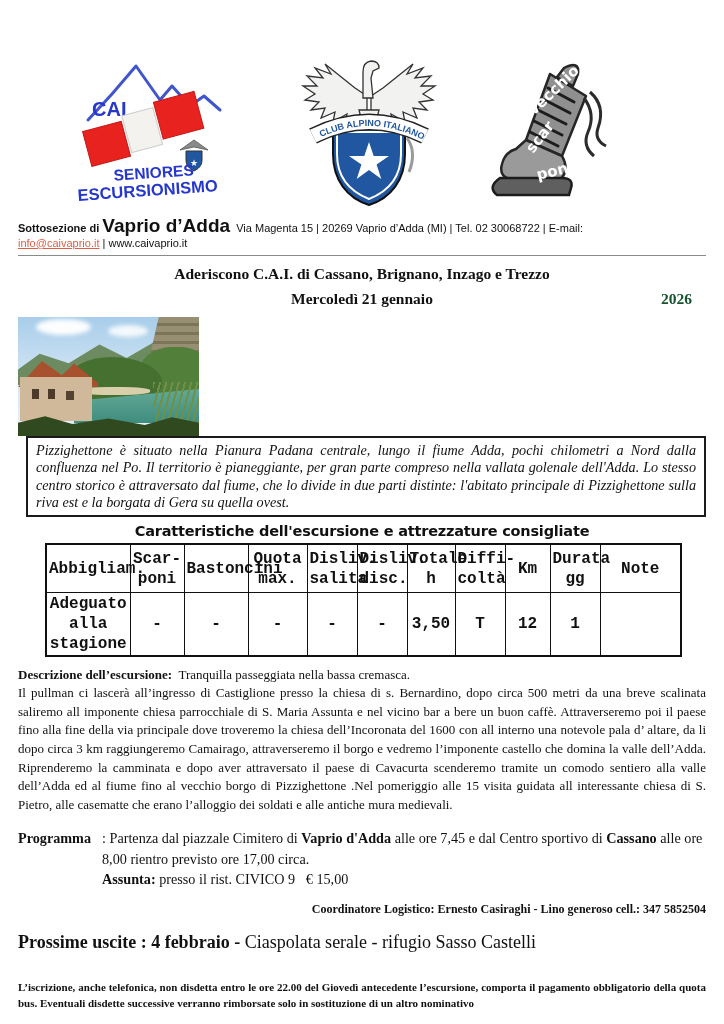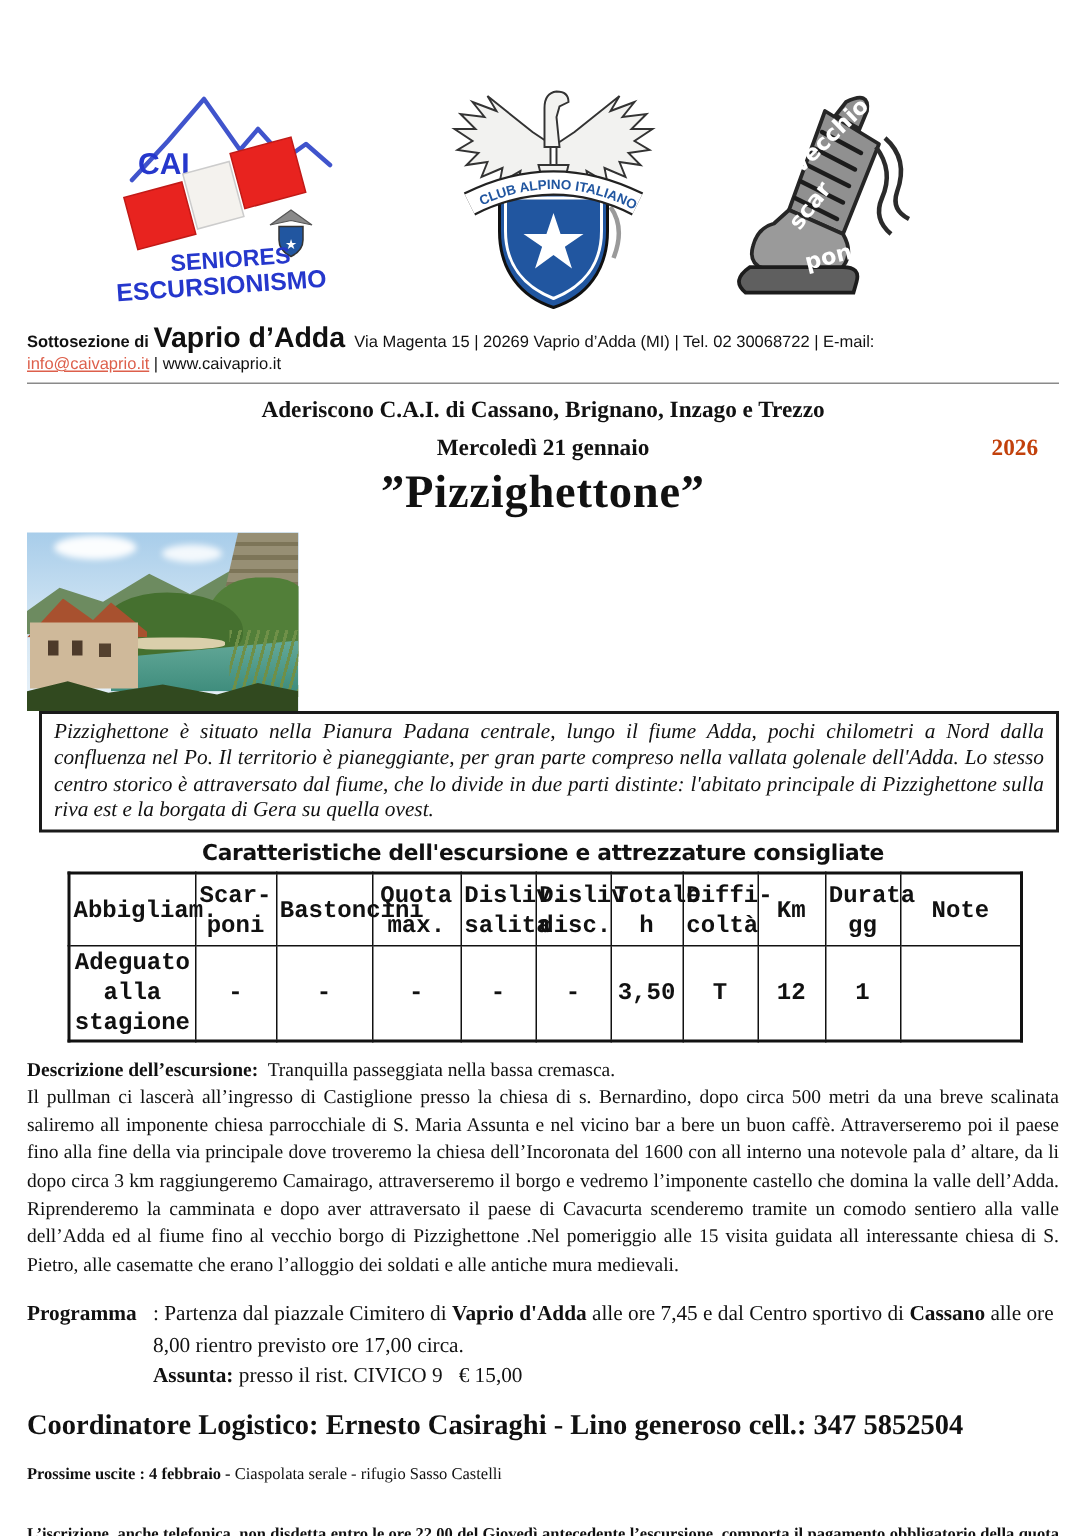--- a/index.html
+++ b/index.html
@@ -25,21 +25,21 @@
   }
   .address .b-sm { font-weight: bold; }
   .address .b-lg { font-weight: bold; font-size: 19px; }
   .address a { color: #dd5f4b; text-decoration: underline; }
   .rule { border: none; border-top: 1.3px solid #8a8a8a; margin-top: 6px; }
 
   
   .adherents { text-align: center; font-weight: bold; font-size: 15.5px; margin-top: 9px; }
   .date-row { position: relative; text-align: center; margin-top: 7px; }
   .date-row .date { font-weight: bold; font-size: 15.5px; }
-  .date-row .year { position: absolute; right: 14px; top: 0; font-weight: bold; font-size: 15.5px; color: #c2410c; }
+  .date-row .year { position: absolute; right: 14px; top: 0; font-weight: bold; font-size: 15.5px; color: #14532d; }
   .main-title { text-align: center; font-weight: bold; font-size: 31px; margin-top: 2px; letter-spacing: .5px; }
 
   
   .intro-row { display: flex; margin-top: 9px; flex-direction: column; }
   .photo { position: relative; width: 181px; height: 119px; overflow: hidden; flex: none; background: linear-gradient(#a8cdea, #d5e7f4 55%, #e9f2f9); }
   .photo div { position: absolute; }
   .ph-cloud1 { left: 18px; top: 2px; width: 55px; height: 16px; border-radius: 50%; background: rgba(255,255,255,.95); filter: blur(2px); }
   .ph-cloud2 { left: 90px; top: 8px; width: 40px; height: 12px; border-radius: 50%; background: rgba(255,255,255,.85); filter: blur(2px); }
   .ph-hill-far { left: 0; top: 16px; width: 181px; height: 52px; background: #6d8b60;
       clip-path: polygon(0 70%, 12% 40%, 28% 58%, 45% 22%, 60% 48%, 75% 18%, 100% 45%, 100% 100%, 0 100%); }
@@ -88,23 +88,23 @@
   .pre { white-space: pre-wrap; }
 
   .prog { display: flex; margin-top: 14px; font-size: 14.2px; line-height: 1.43; }
   .prog .lbl { font-weight: bold; width: 84px; flex: none; }
   .prog .b { font-weight: bold; }
 
   .iscr { margin-top: 13px; font-size: 14.2px; line-height: 1.43; }
   .iscr .lbl { font-weight: bold; }
   .iscr .line2 { padding-left: 160px; }
 
-  .coord { margin-top: 13px; font-size: 19px; font-weight: bold; }
-
-  .pross { margin-top: 15px; font-size: 11px; }
+  .coord { margin-top: 13px; font-size: 12px; font-weight: bold; text-align: right; }
+
+  .pross { margin-top: 15px; font-size: 18px; }
   .pross .b { font-weight: bold; }
 
   .footer-note {
     margin-top: 27px; font-size: 11px; font-weight: bold;
     line-height: 1.43; text-align: justify;
   }
 </style>
 </head>
 <body>
 
@@ -181,21 +181,20 @@
   <div class="address">
     <span class="b-sm">Sottosezione di </span><span class="b-lg">Vaprio d’Adda</span><span class="pre">  Via Magenta 15 | 20269 Vaprio d’Adda (MI) | Tel. 02 30068722 | E-mail: </span><a href="#">info@caivaprio.it</a><span> | www.caivaprio.it</span>
   </div>
   <hr class="rule">
 
   <div class="adherents">Aderiscono C.A.I. di Cassano, Brignano, Inzago e Trezzo</div>
   <div class="date-row">
     <span class="date">Mercoledì 21 gennaio</span>
     <span class="year">2026</span>
   </div>
-  <div class="main-title">”Pizzighettone”</div>
 
   <div class="intro-row">
     <div class="photo">
       <div class="ph-cloud1"></div>
       <div class="ph-cloud2"></div>
       <div class="ph-hill-far"></div>
       <div class="ph-cliff"></div>
       <div class="ph-trees2"></div>
       <div class="ph-trees1"></div>
       <div class="ph-beach"></div>

